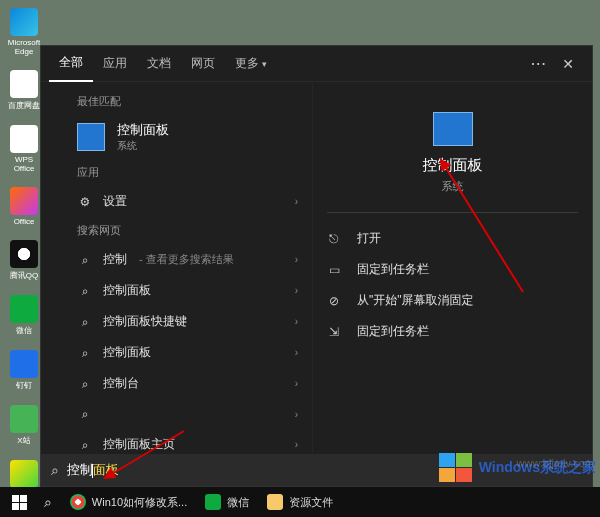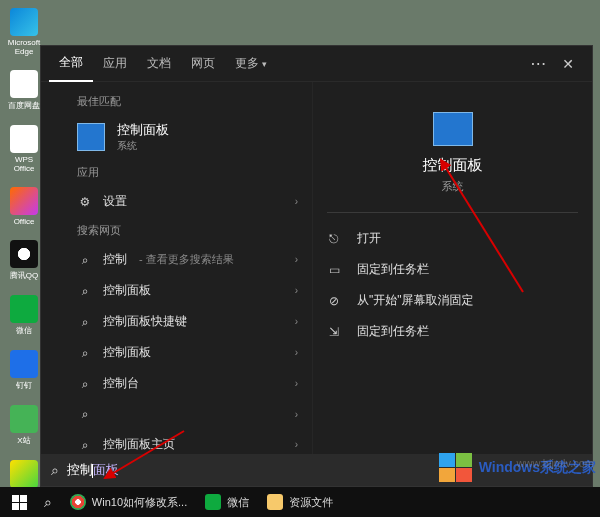--- a/index.html
+++ b/index.html
@@ -336,21 +336,21 @@
             <path d="M0,0 L6,3 L0,6 Z" fill="#d80000"></path>
           </marker>
         </defs>
     <line x1="85" y1="5" x2="6" y2="52" stroke="#d80000" stroke-width="2" marker-end="url(#ah2)"></line>
       </svg>
   </div>
 
   <div class="search-bar">
     <span class="mag">⌕</span>
     <div style="flex:1; font-size:13px;">
-      <span style="color:#fff">控制</span><span class="caret"></span><span style="color:#c4b5fd">面板</span>
+      <span style="color:#fff">控制</span><span class="caret"></span><span style="color:#fde047">面板</span>
     </div>
   </div>
 </div>
 
 <div class="taskbar">
   <div class="tb-item tb-start">
     <div class="win-logo">
         <span></span>
         <span></span>
         <span></span>

